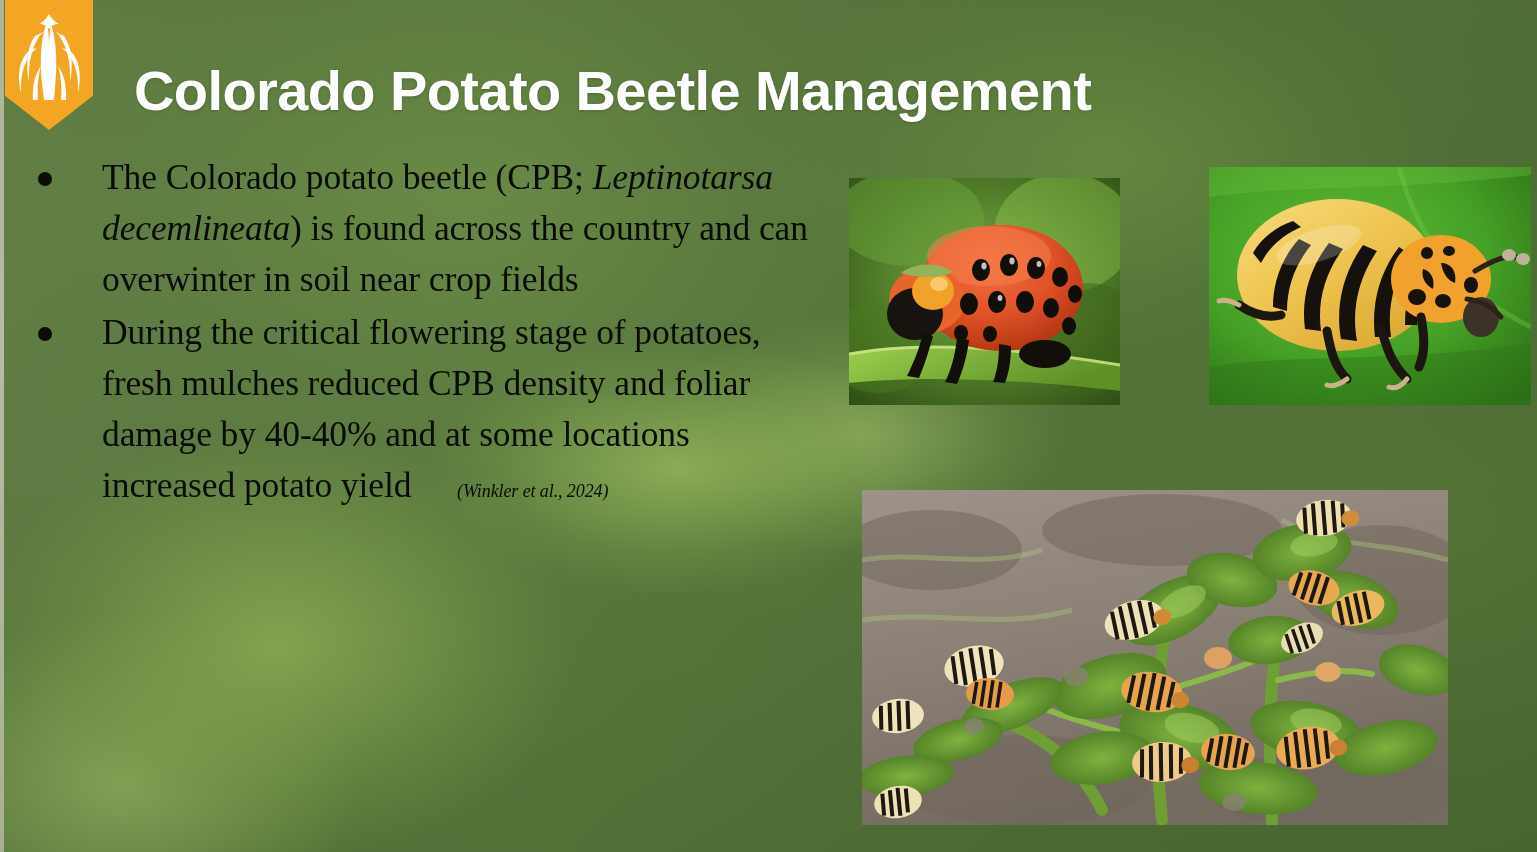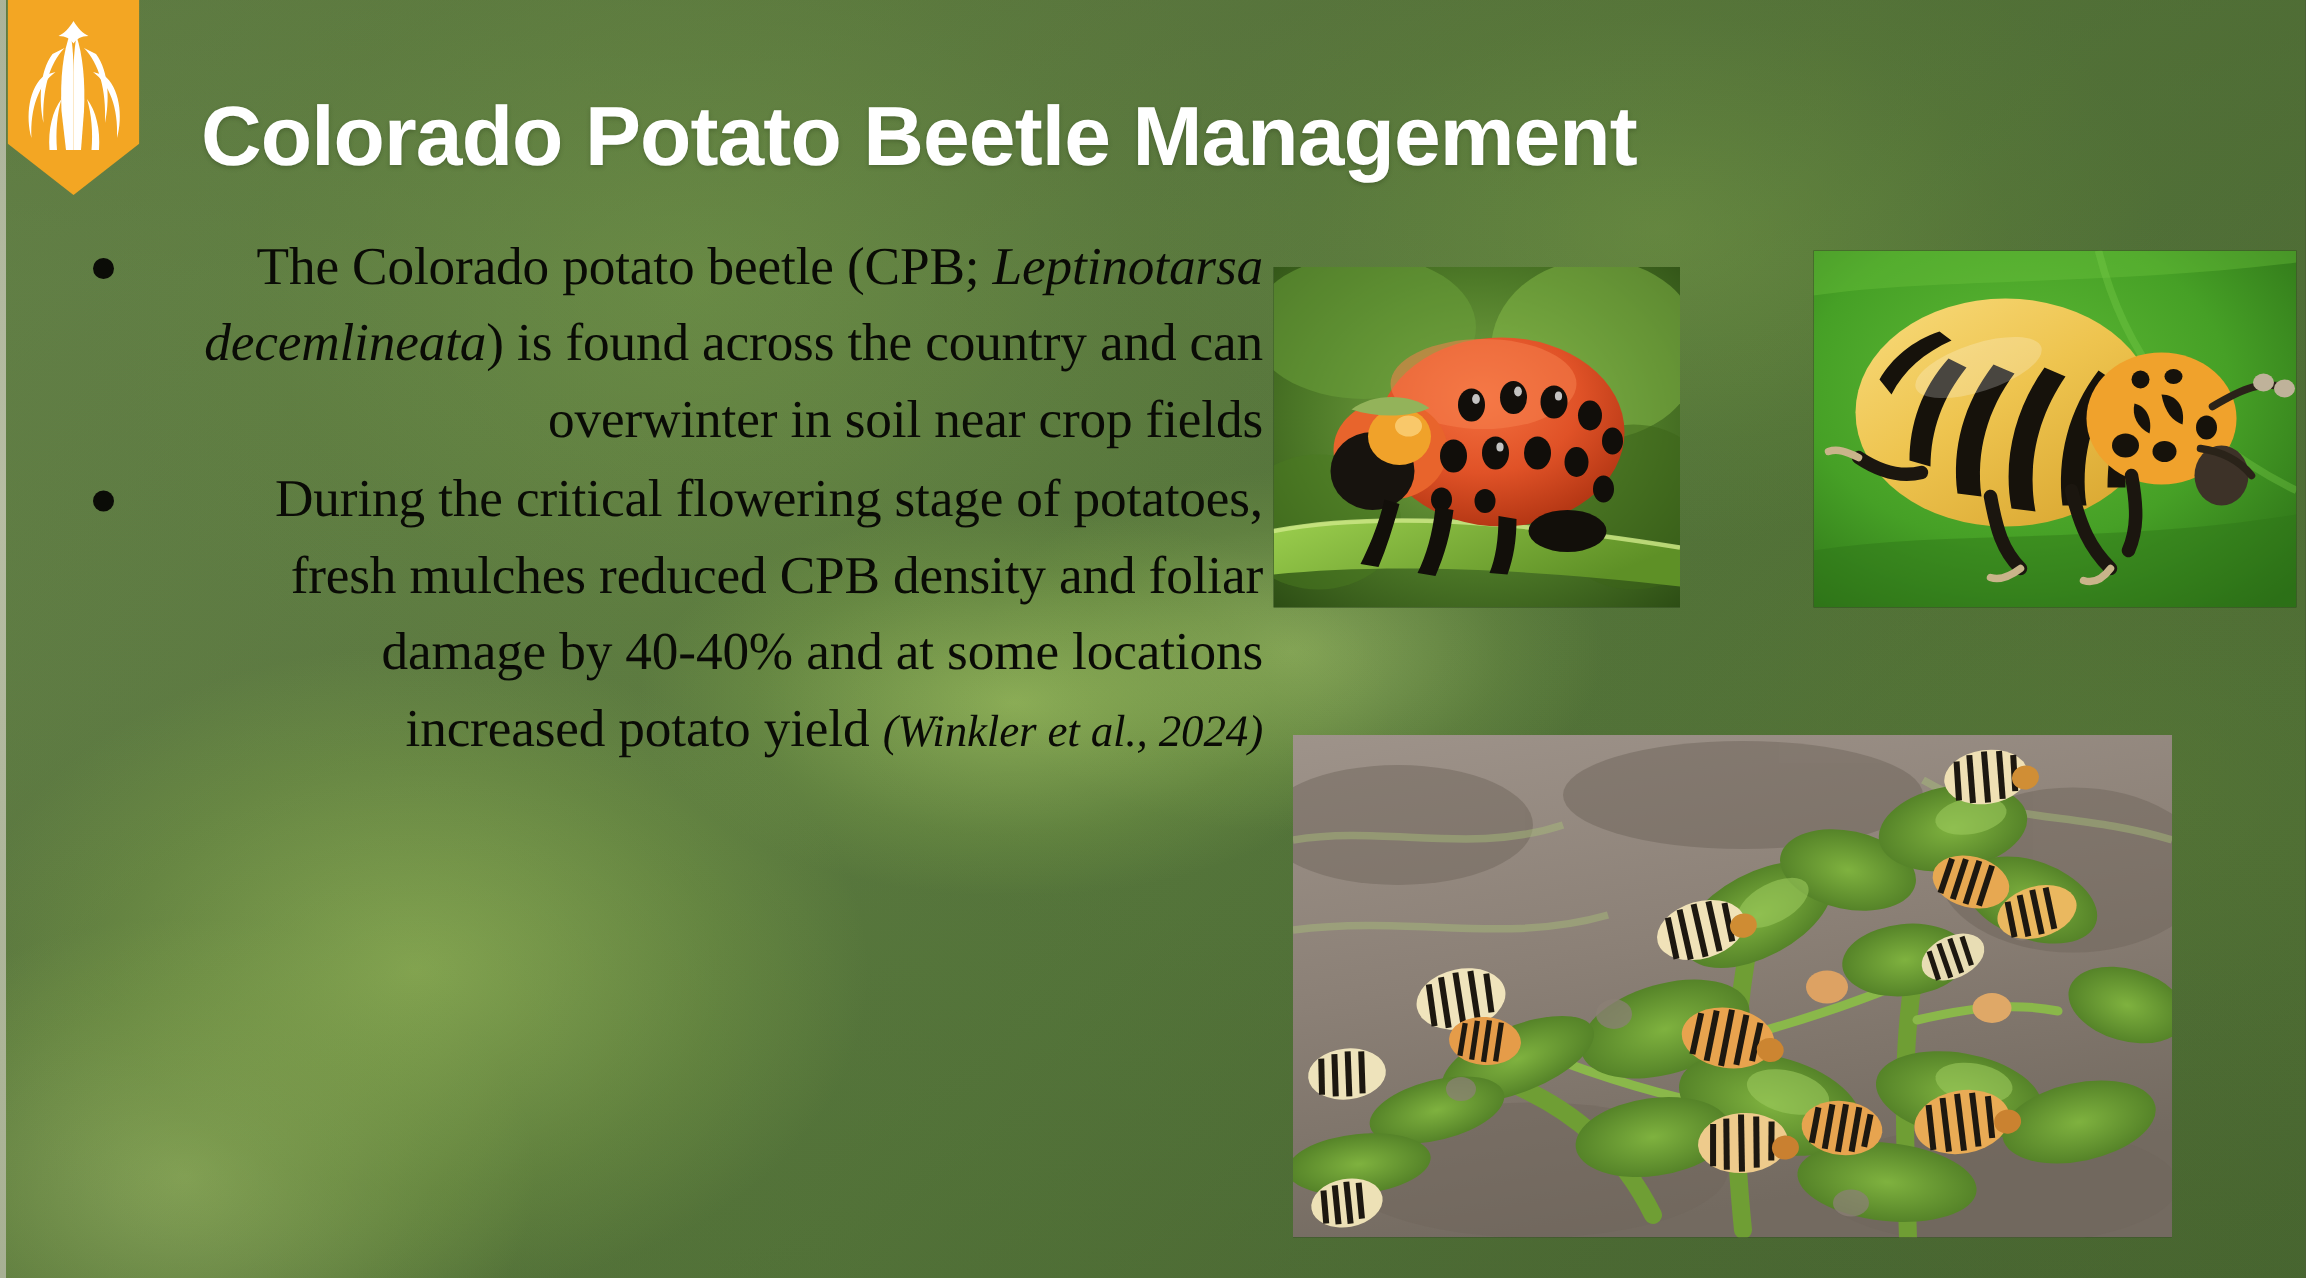--- a/index.html
+++ b/index.html
@@ -70,24 +70,23 @@
     font-size: 56px;
     letter-spacing: -0.6px;
     white-space: nowrap;
     text-shadow: 0 1px 3px rgba(40,60,22,0.35);
     margin-top: 32px;
   }
 
   
   .body-col {
     position: absolute;
-    left: 52px;
+    left: 28px;
     top: 152px;
     width: 790px;
-    text-align: right;
   }
   .bullet-row {
     display: flex;
     align-items: flex-start;
     margin-bottom: 2px;
   }
   .bullet-dot {
     flex: 0 0 auto;
     width: 14px;
     height: 14px;
@@ -100,21 +99,22 @@
     padding-left: 50px;
     color: #0a0b06;
     font-family: "Liberation Serif", serif;
     font-size: 35.5px;
     line-height: 51px;
     letter-spacing: -0.1px;
   }
   .bullet-text .sci { font-style: italic; }
   .bullet-text .cite {
     font-style: italic;
-    font-size: 30px;
+    font-size: 18px;
+    margin-left: 37px;
   }
 
   
   .photo {
     position: absolute;
     overflow: hidden;
     background: #2f4a1e;
   }
   .photo-larva  { left: 849px; top: 178px; width: 271px; height: 227px; }
   .photo-adult  { left: 1209px; top: 167px; width: 322px; height: 238px; }

